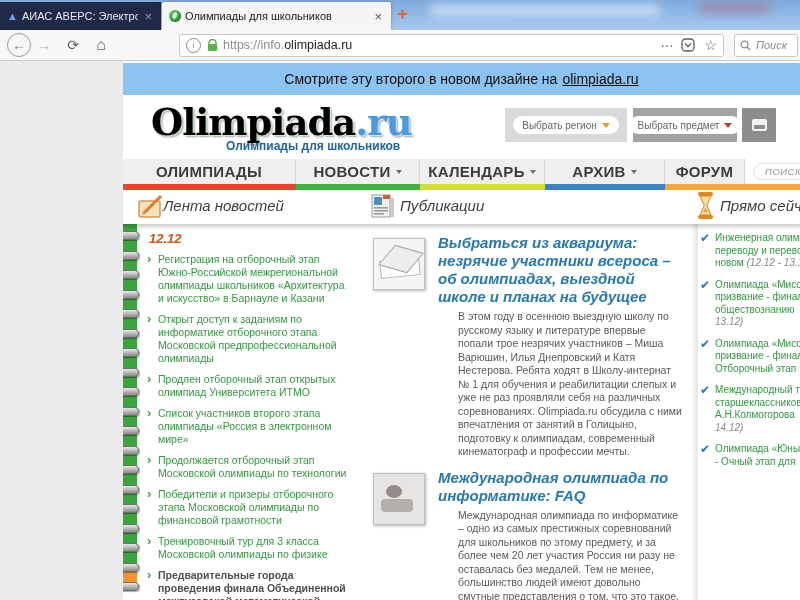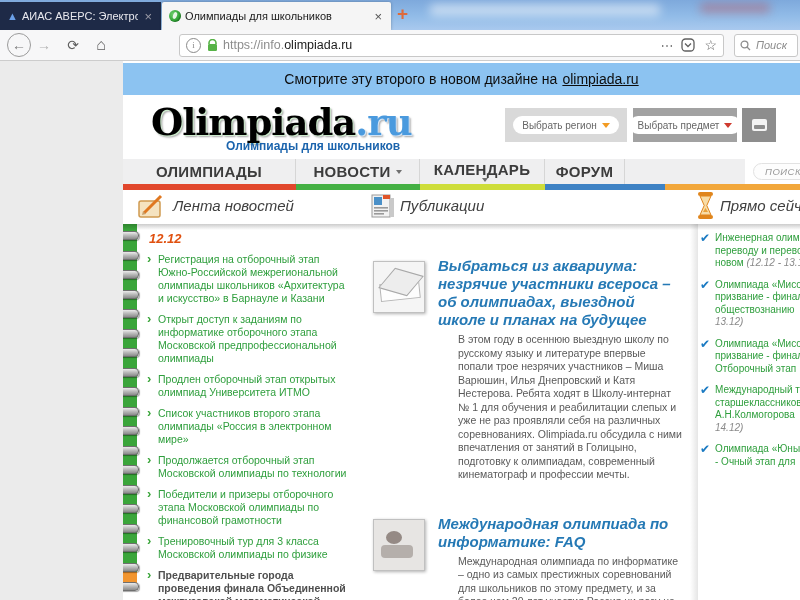--- a/index.html
+++ b/index.html
@@ -80,21 +80,21 @@
   .mchev{width:0;height:0;border-left:3.5px solid transparent;border-right:3.5px solid transparent;border-top:4px solid #707070;margin-left:5px;}
   #menu-search{position:absolute;left:630px;top:102px;width:75px;height:17px;background:#fdfdfd;border:1px solid #e2e2e2;border-radius:9px;
                font-size:9.5px;font-style:italic;color:#9a9a9a;display:flex;align-items:center;padding-left:11px;box-sizing:border-box;letter-spacing:.5px;}
 
   #stripe{position:absolute;left:0;top:123px;right:0;height:6px;display:flex;}
   #stripe div{height:6px;}
 
   #sectionrow{position:absolute;left:0;top:129px;right:0;height:34px;background:#fff;}
   .sec-title{position:absolute;top:7px;font-size:15px;font-style:italic;color:#3f3f3f;white-space:nowrap;}
   #sec-ic-news{position:absolute;left:13px;top:2px;}
-  #sec-news{left:50px;}
+  #sec-news{left:40px;}
   #sec-ic-pub{position:absolute;left:247px;top:3px;}
   #sec-pub{left:277px;}
   #sec-ic-now{position:absolute;left:574px;top:2px;}
   #sec-now{left:597px;}
   #hdr-shadow{position:absolute;left:0;top:163px;right:0;height:6px;background:linear-gradient(180deg,rgba(0,0,0,.20),rgba(0,0,0,0));z-index:6;}
 
   
   #news-card{position:absolute;left:0;top:163px;width:234px;bottom:16px;background:#fff;}
   #news-card::after{content:"";position:absolute;right:-11px;top:0;bottom:0;width:11px;
                     background:linear-gradient(90deg,rgba(0,0,0,.16),rgba(0,0,0,0));}
@@ -104,21 +104,21 @@
   .ring{width:25px;height:9px;margin-bottom:10.5px;border-radius:4px;border:1px solid #6f6f6f;box-sizing:border-box;
         background:linear-gradient(180deg,#ececec 0%,#bdbdbd 45%,#8b8b8b 100%);box-shadow:1px 1px 1px rgba(0,0,0,.35);}
   #news-content{position:absolute;left:24px;right:6px;top:4px;}
   #news-date{color:#e0500f;font-style:italic;font-weight:bold;font-size:13px;margin:3px 0 7px 2px;}
   .news-item{display:flex;margin-bottom:8px;}
   .news-item .bullet{color:#3aa53a;font-weight:bold;font-size:13px;line-height:12px;width:11px;flex:none;}
   .news-item .ntext{font-size:10.5px;line-height:13px;color:#2e9e3c;}
   .news-item.bold .ntext{color:#4f4f4f;font-weight:bold;}
 
   #pub-col{position:absolute;left:234px;top:163px;width:333px;bottom:0;background:#fff;overflow:hidden;}
-  .pub{display:flex;padding:33px 8px 0 16px;}
+  .pub{display:flex;padding:10px 8px 0 16px;}
   .thumb{width:50px;height:50px;flex:none;border:1px solid #c0c0c0;background:#f5f5f5;box-shadow:1px 1px 3px rgba(0,0,0,.3);
          position:relative;overflow:hidden;margin-top:4px;}
   .thumb.book::before{content:"";position:absolute;left:6px;top:20px;width:38px;height:16px;background:#fdfdfd;border:1px solid #b5b5b5;transform:rotate(-6deg);}
   .thumb.book::after{content:"";position:absolute;left:12px;top:8px;width:28px;height:22px;background:#ededed;border:1px solid #a8a8a8;transform:rotate(16deg) skewX(-24deg);}
   .thumb.person{background:#e7e5e3;}
   .thumb.person::before{content:"";position:absolute;left:12px;top:11px;width:16px;height:13px;border-radius:50%;background:#958a85;}
   .thumb.person::after{content:"";position:absolute;left:7px;top:25px;width:32px;height:13px;border-radius:4px;background:#b5afab;}
   .pubtext{margin-left:13px;width:250px;}
   .ptitle{color:#2579b5;font-style:italic;font-weight:bold;font-size:15px;line-height:18px;margin-bottom:4px;}
   .pbody{font-size:10.5px;line-height:13.5px;color:#5a5a5a;margin-left:20px;}
@@ -217,22 +217,26 @@
       </div>
 
       <div id="mainmenu">
           <div class="menu-item" style="width: 173px;">
             <span>ОЛИМПИАДЫ</span>
           </div>
           <div class="menu-item" style="width: 124px;">
             <span>НОВОСТИ</span>
             <span class="mchev"></span>
           </div>
-          <div class="menu-item" style="width: 125px; flex-direction: column;">
+          <div class="menu-item" style="width: 125px;">
             <span>КАЛЕНДАРЬ</span>
+            <span class="mchev"></span>
+          </div>
+          <div class="menu-item" style="width: 120px;">
+            <span>АРХИВ</span>
             <span class="mchev"></span>
           </div>
           <div class="menu-item" style="width: 80px;">
             <span>ФОРУМ</span>
           </div>
         </div>
       <div id="menu-search">ПОИСК</div>
 
       <div id="stripe">
           <div style="width: 173px; background: rgb(225, 71, 44);"></div>

